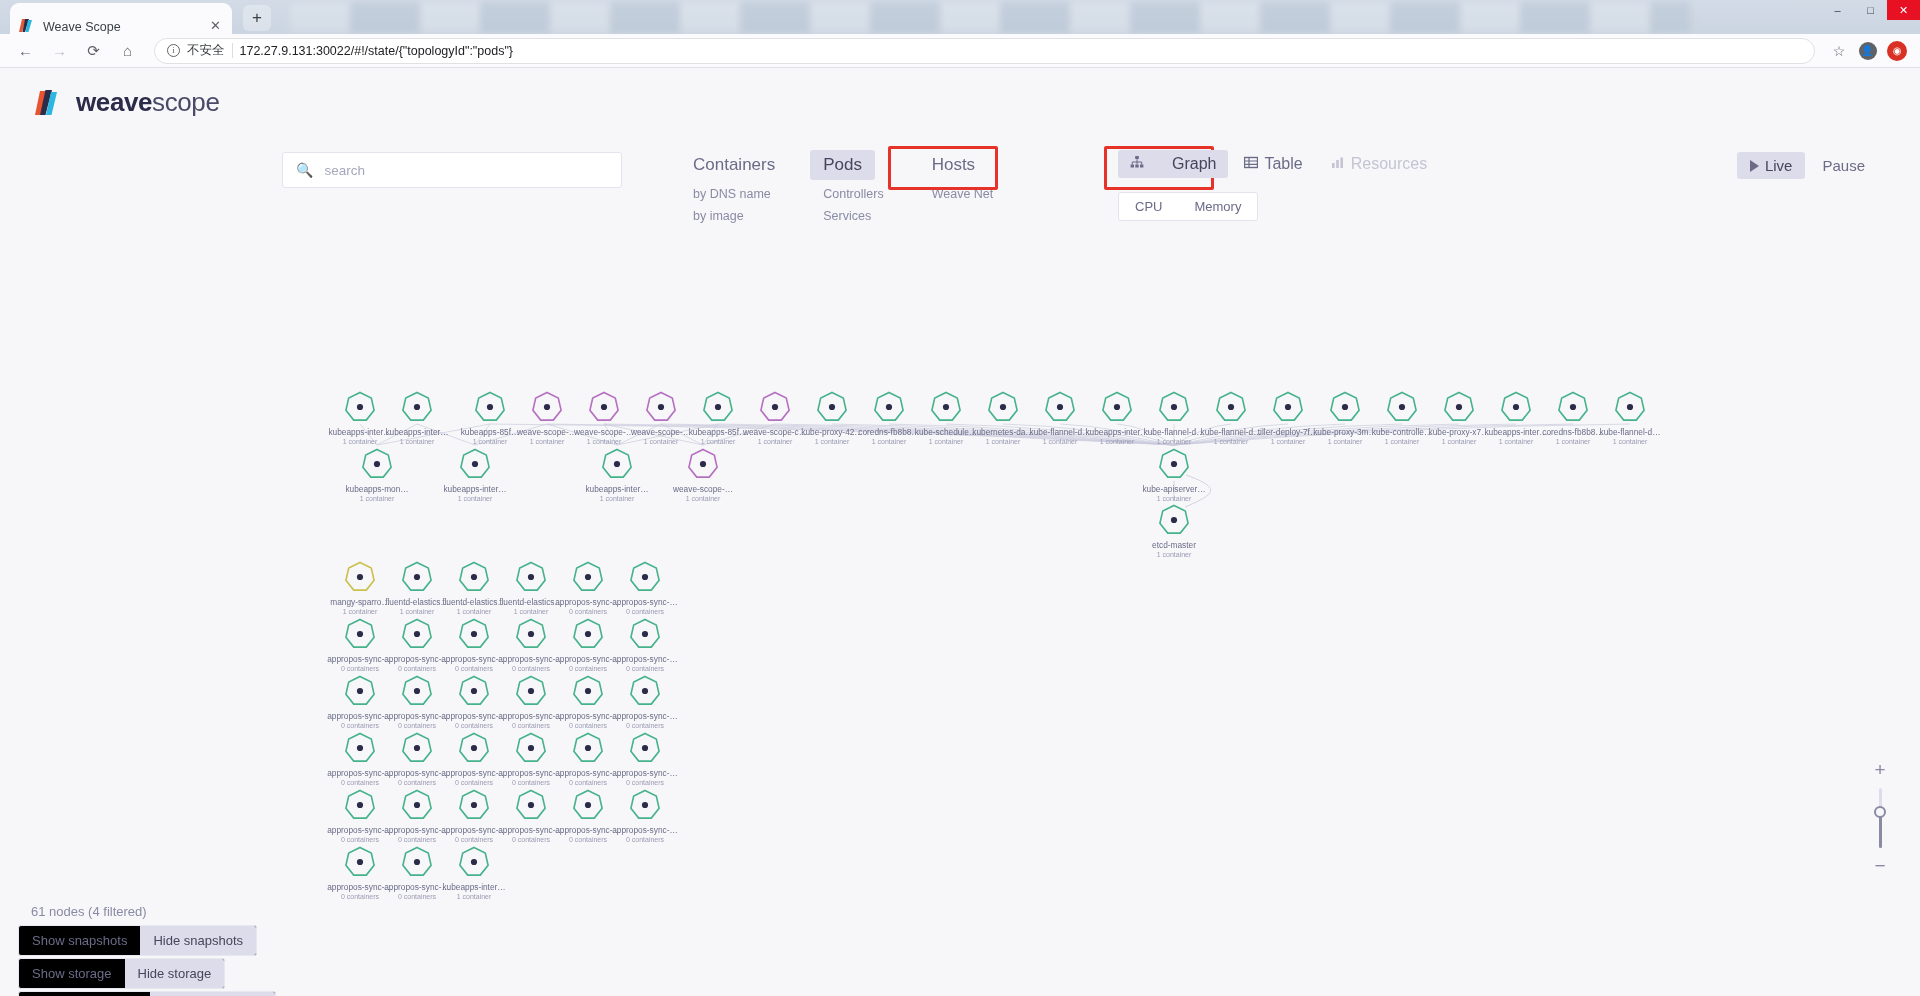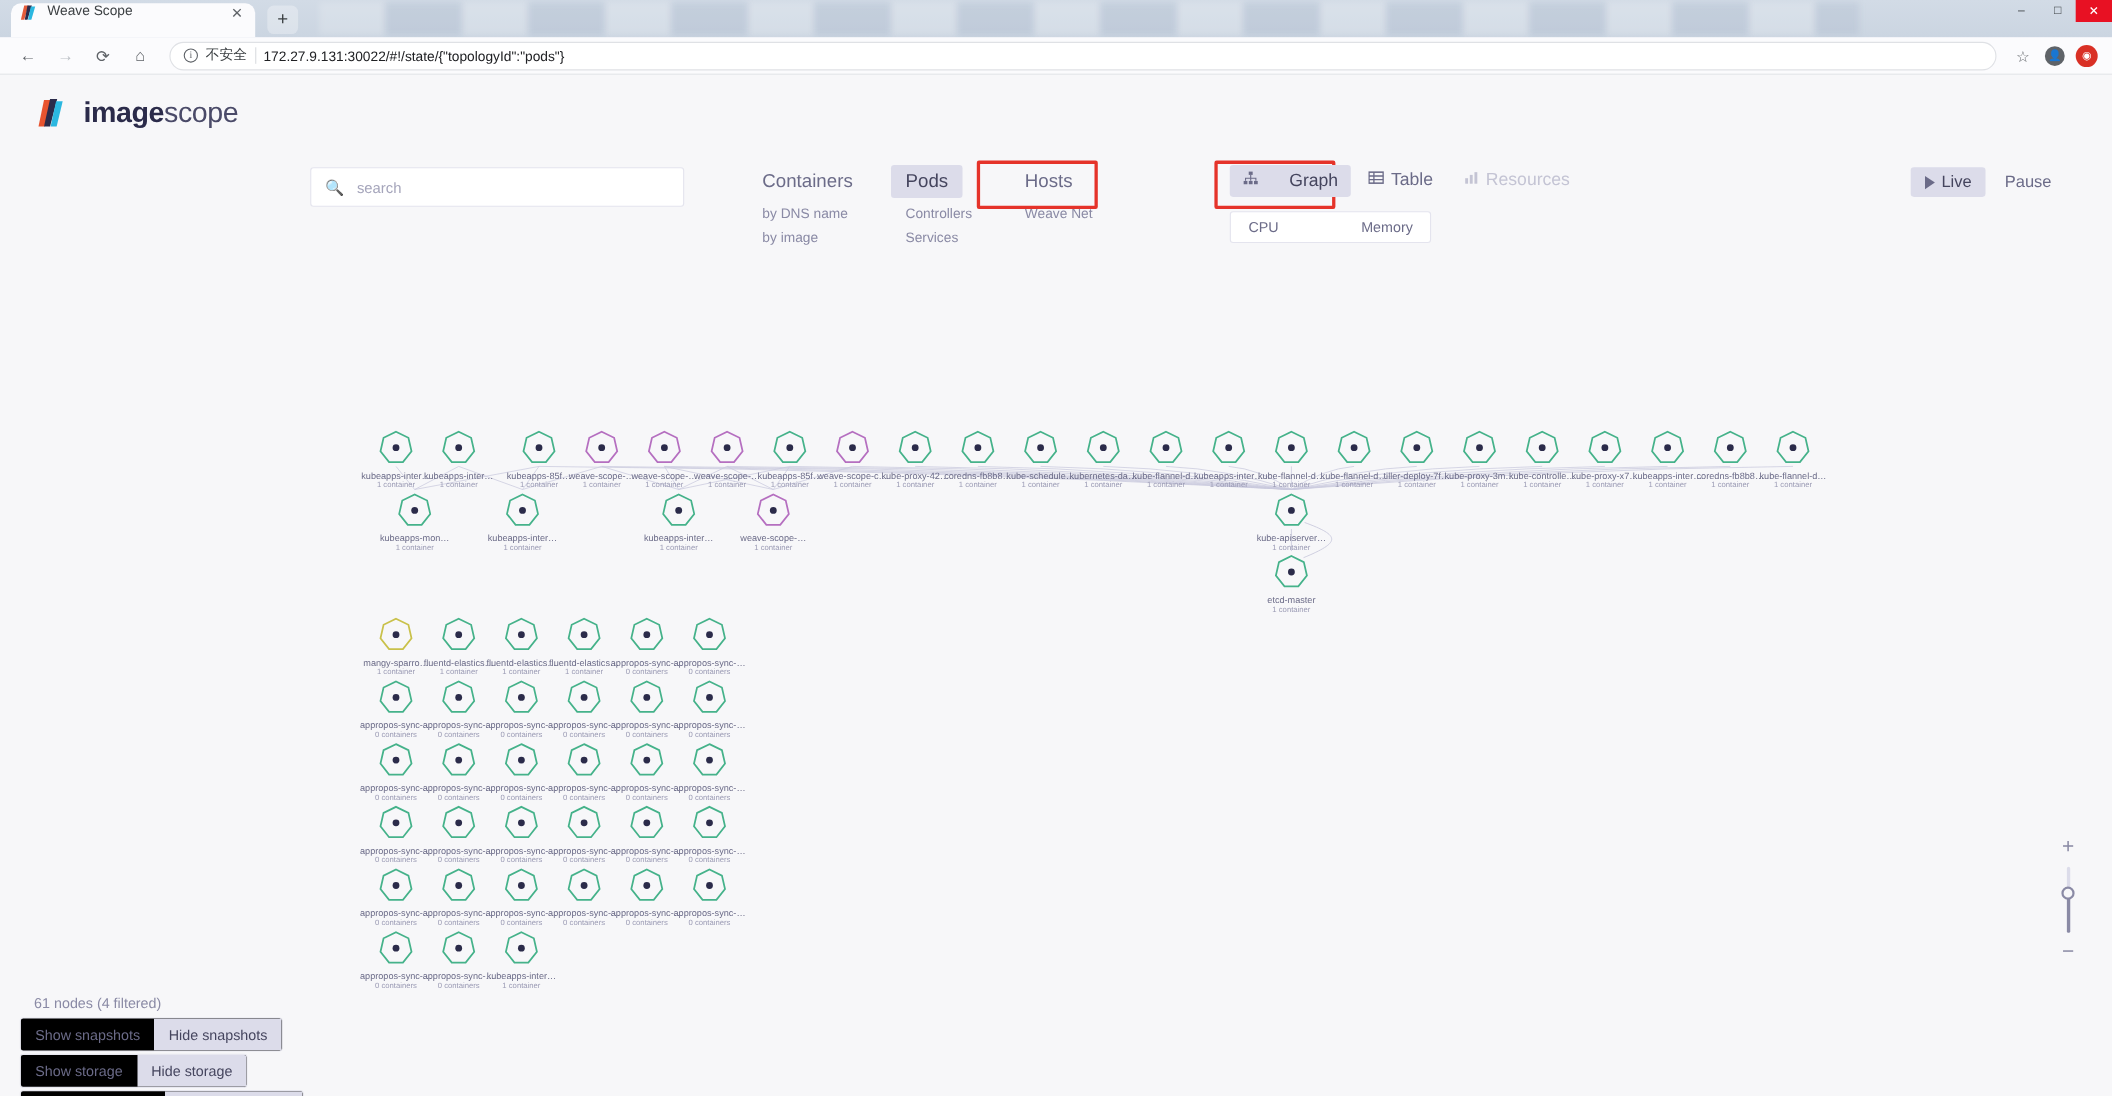--- a/index.html
+++ b/index.html
@@ -19,21 +19,21 @@
     overflow:hidden;
   }
   #tabstrip-bg-ghost{
     position:absolute; left:290px; top:2px; width:1400px; height:30px;
     background:repeating-linear-gradient(90deg,rgba(255,255,255,.18) 0 60px,rgba(120,140,170,.14) 60px 130px);
     filter:blur(3px);
   }
   .tab {
     position:absolute; left:10px; top:3px; width:222px; height:31px;
     background:#fbfbfd; border-radius:9px 9px 0 0;
-    display:flex; align-items:flex-start; padding:0 8px; gap:8px;
+    display:flex; align-items:flex-end; padding:0 8px; gap:8px;
   }
   .tab-favicon { width:17px; height:17px; flex:0 0 17px; position:relative; }
   .tab-title {
     font-size:12.5px; color:#3c4043; white-space:nowrap; overflow:hidden;
     text-overflow:ellipsis; flex:1 1 auto;
   }
   .tab-close {
     width:17px; height:17px; flex:0 0 17px; color:#5f6368; font-size:13px;
     line-height:17px; text-align:center; cursor:pointer;
   }
@@ -124,21 +124,21 @@
   
   #view-modes { position:absolute; left:1118px; top:82px; display:flex; gap:4px; align-items:flex-start; }
   .view-btn {
     font-size:16px; color:#6b6b88; padding:5px 12px; border-radius:3px; cursor:pointer;
     display:flex; align-items:center; gap:6px; white-space:nowrap;
   }
   .view-btn.selected { background:#dcdcea; color:#45455e;gap:28px; }
   .view-btn.disabled { color:#c4c4d4; cursor:default; }
   #metric-selector {
     position:absolute; left:1118px; top:124px; display:flex;
-    border:1px solid #e4e4ee; background:#fff; border-radius:3px; overflow:hidden;gap:43px;
+    border:1px solid #e4e4ee; background:#fff; border-radius:3px; overflow:hidden;
   }
   .metric-btn { font-size:13px; color:#6b6b88; padding:6px 16px; cursor:pointer; }
 
   #time-controls { position:absolute; right:42px; top:84px; display:flex; gap:4px; }
   .time-btn { font-size:15px; color:#6b6b88; padding:5px 13px; border-radius:3px;
               cursor:pointer; display:flex; align-items:center; gap:6px; }
   .time-btn.selected { background:#dcdcea; color:#45455e; }
   .play-tri { width:0;height:0;border-left:9px solid #6b6b88;border-top:6px solid transparent;
               border-bottom:6px solid transparent; }
 
@@ -234,21 +234,21 @@
 
     <div id="logo">
       <span id="logo-mark">
         <svg width="33" height="33" viewBox="0 0 33 33">
           <path d="M7 5 L14 5 L7.5 29 L2 29 Z" fill="#e8542f"></path>
           <path d="M12.5 4 L19 4 L12.5 29 L7 29 Z" fill="#2b2b4a"></path>
           <path d="M18 6 L24 6 L18.5 29 L13 29 Z" fill="#2bb7e0"></path>
         </svg>
       </span>
       <span id="logo-text">
-        <span class="b">image</span><span class="l">scope</span>
+        <span class="b">weave</span><span class="l">scope</span>
       </span>
     </div>
 
     <div id="search-box">
       <span id="search-icon">🔍</span>
       <input id="search-input" type="text" placeholder="search" style="">
     </div>
 
     <div id="topologies">
       <div class="topo-col">

